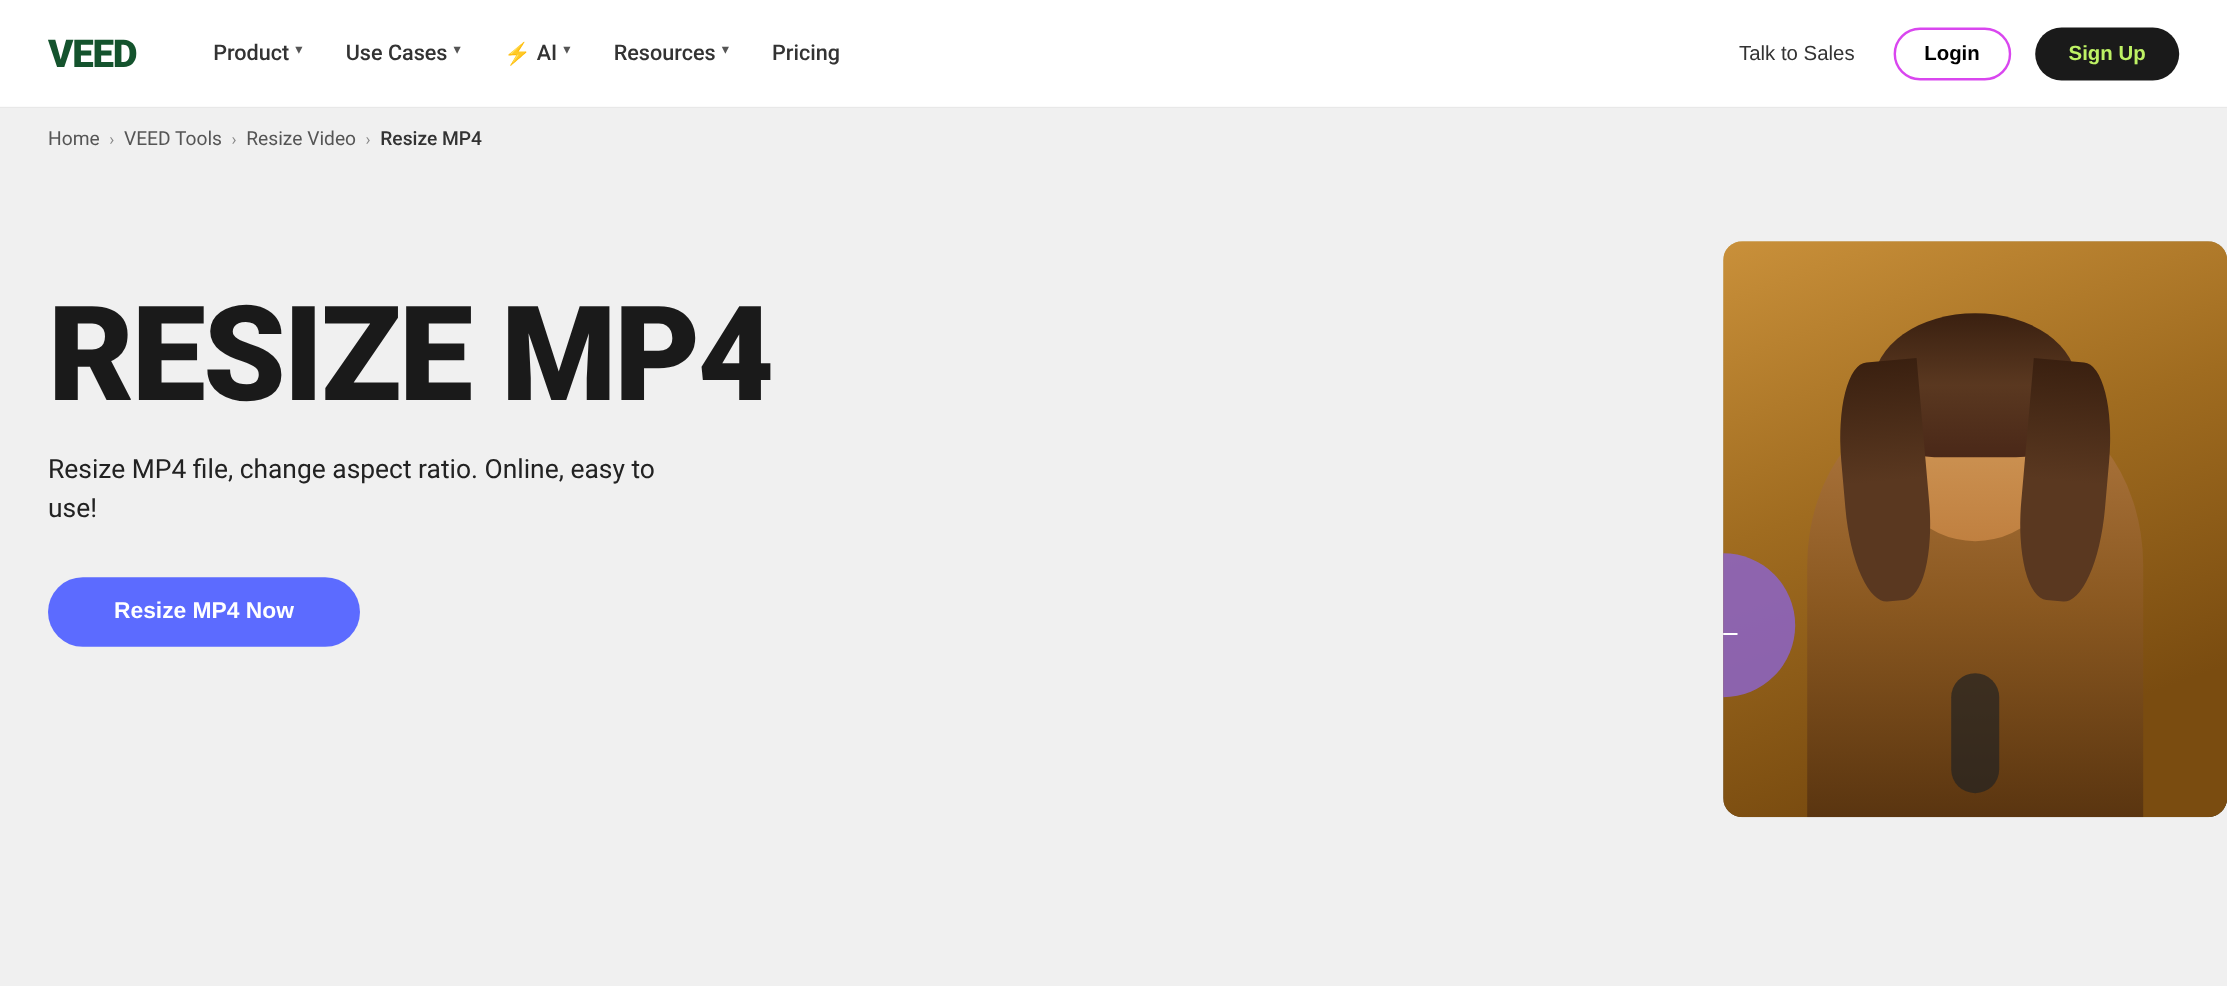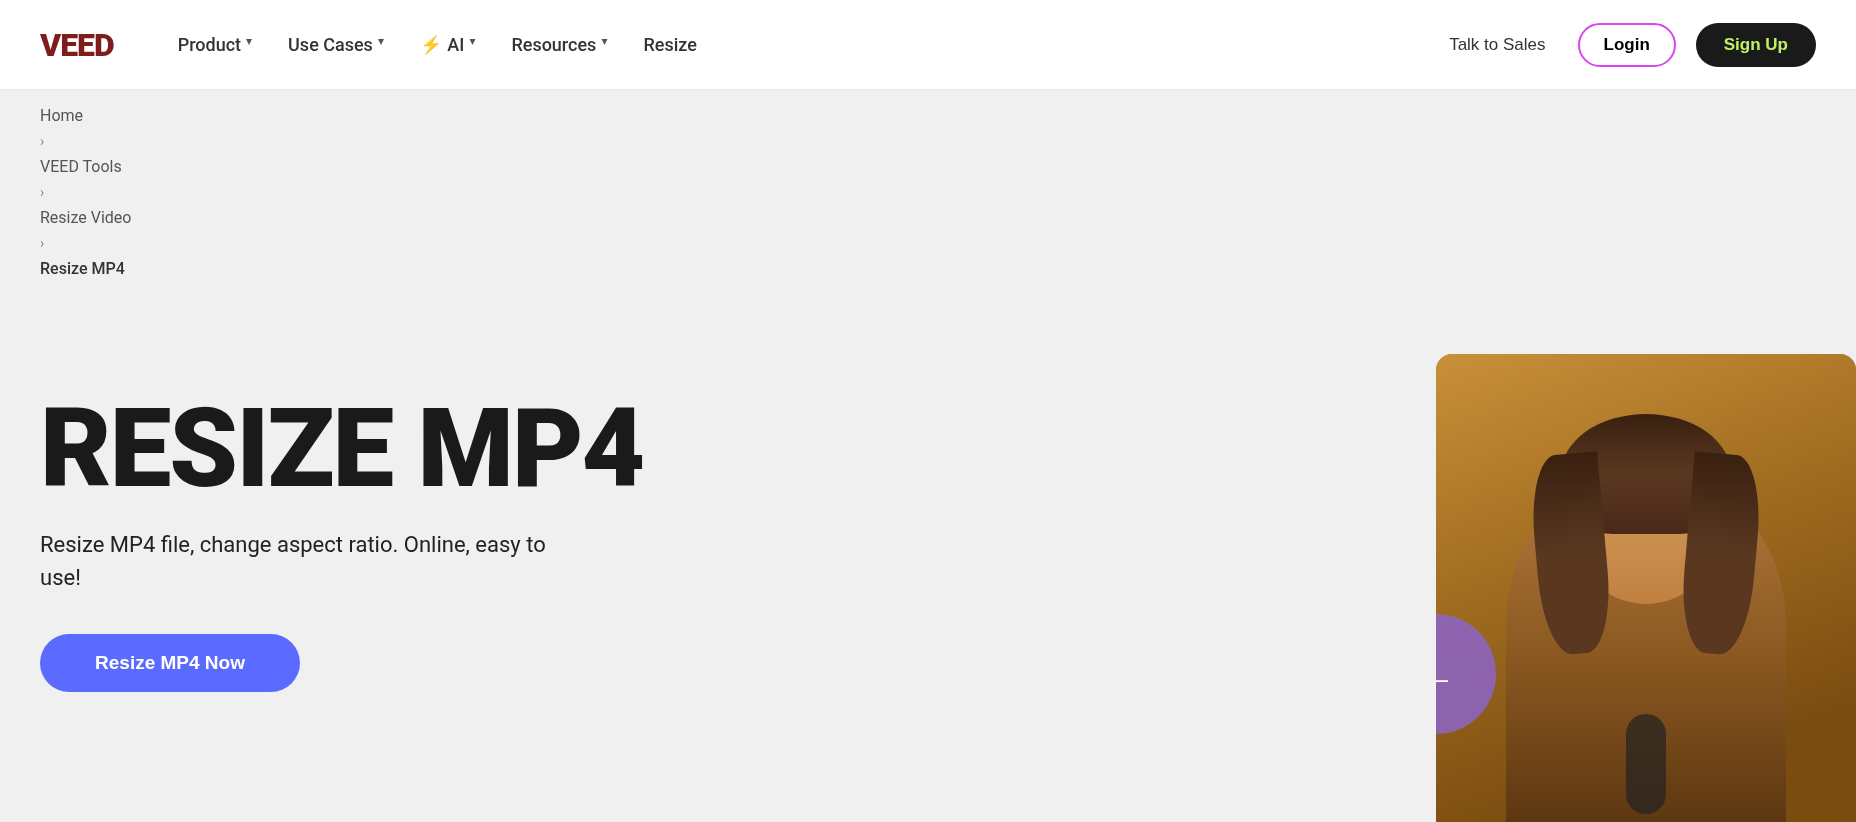--- a/index.html
+++ b/index.html
@@ -24,21 +24,21 @@
       align-items: center;
       padding: 0 40px;
       border-bottom: 1px solid #e8e8e8;
       position: relative;
       z-index: 10;
     }
 
     .navbar-logo {
       font-size: 32px;
       font-weight: 900;
-      color: #7f1d1d;
+      color: #14532d;
       letter-spacing: -1px;
       margin-right: 50px;
       flex-shrink: 0;
     }
 
     .navbar-nav {
       display: flex;
       align-items: center;
       gap: 8px;
       flex: 1;
@@ -101,25 +101,24 @@
       background-color: #1a1a1a;
       border: none;
       border-radius: 50px;
       padding: 12px 28px;
       cursor: pointer;
     }
 
     
     .breadcrumb {
       display: flex;
-      align-items: flex-start;
+      align-items: flex-end;
       gap: 8px;
       padding: 16px 40px;
       background-color: #f0f0f0;
-      flex-direction: column;
     }
 
     .breadcrumb-item {
       font-size: 16px;
       color: #555;
       cursor: pointer;
     }
 
     .breadcrumb-sep {
       font-size: 14px;
@@ -283,21 +282,21 @@
     <div class="nav-item">
       <span class="nav-ai-icon">⚡</span>
       <span>AI</span>
       <span class="nav-chevron">▾</span>
     </div>
     <div class="nav-item">
       <span>Resources</span>
       <span class="nav-chevron">▾</span>
     </div>
     <div class="nav-item">
-      <span>Resize</span>
+      <span>Pricing</span>
     </div>
   </div>
 
   <div class="navbar-actions">
     <button class="btn-talk">Talk to Sales</button>
     <button class="btn-login">Login</button>
     <button class="btn-signup">Sign Up</button>
   </div>
 </nav>
 

